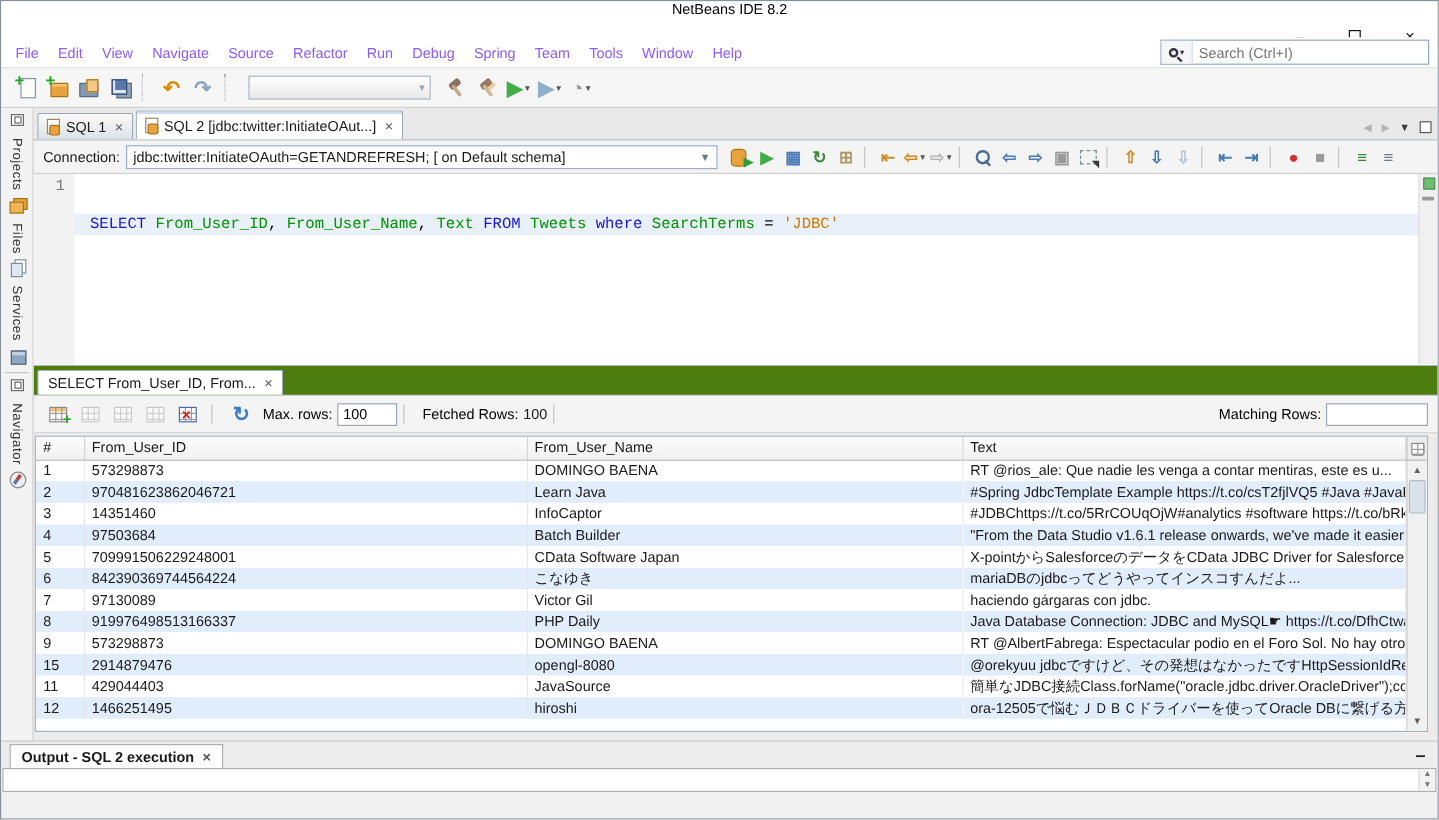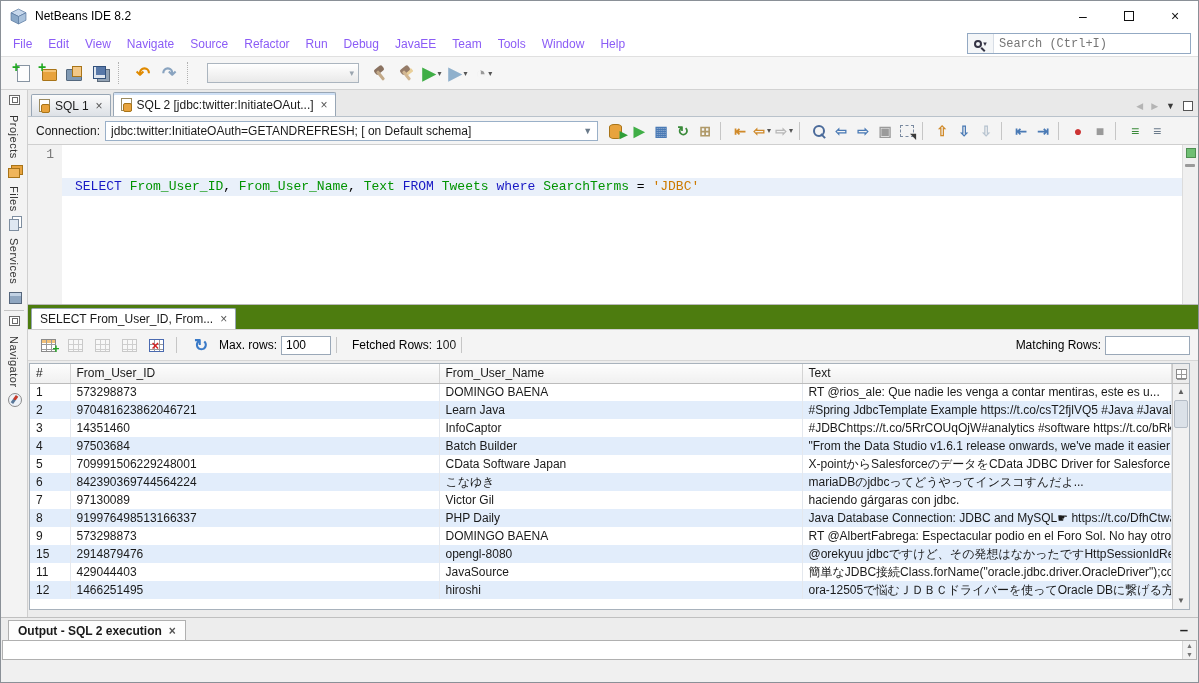--- a/index.html
+++ b/index.html
@@ -1,42 +1,42 @@
 <!DOCTYPE html>
 <html><head>
 <meta charset="utf-8">
 <style>
   * { box-sizing: border-box; margin:0; padding:0; }
   body { background:#ccc; font-family:"Liberation Sans", sans-serif; }
   .window { width:1199px; height:683px; position:relative; background:#f0f0f0;
             border:1px solid #8a9097; font-size:12px; color:#1a1a1a; overflow:hidden; }
 
   
-  .titlebar { height:30px; background:#fff; display:flex; align-items:center; padding-left:9px; }
+  .titlebar { height:30px; background:#fff; display:flex; align-items:center; padding-left:9px;flex-direction:column; }
   .app-icon { width:17px; height:17px; }
   .title-text { margin-left:8px; font-size:12px; color:#000; }
   .win-controls { margin-left:auto; display:flex; height:30px; }
   .win-btn { width:46px; height:30px; display:flex; align-items:center; justify-content:center;
              font-size:14px; color:#111; }
   .win-btn.max span { display:block; width:10px; height:10px; border:1px solid #111; }
 
   
   .menubar { height:26px; background:#fff; display:flex; align-items:center; padding-left:4px;
              border-bottom:1px solid #e0e0e0; position:relative; }
   .menu-item { padding:4px 8px; color:#8b5cf6; }
   .searchbox { position:absolute; right:7px; top:2px; width:224px; height:21px; background:#fff;
                border:1px solid #93a9c3; display:flex; align-items:center; }
   .search-icn { width:26px; display:flex; align-items:center; justify-content:center; gap:1px;
                 border-right:1px solid #d8dee6; height:100%; background:#f4f6f8; }
   .mag { width:8px; height:8px; border:2px solid #334; border-radius:50%; position:relative; }
   .mag::after { content:""; position:absolute; width:2px; height:5px; background:#334;
                 transform:rotate(-45deg); left:6px; top:5px; }
   .search-caret { font-size:7px; color:#334; }
   .searchbox input { border:none; outline:none; flex:1; font-size:12px; color:#000000;
-                     padding:0 5px; background:transparent; font-family:Liberation Mono, monospace; }
+                     padding:0 5px; background:transparent; font-family:Liberation Sans, sans-serif; }
 
   
   .toolbar { height:33px; background:#f6f6f6; border-bottom:1px solid #d2d2d2;
              display:flex; align-items:center; padding-left:8px; }
   .tsep { width:7px; height:22px; border-left:1px dotted #b2b2b2; margin:0 5px; }
   .tbtn { min-width:26px; height:26px; display:flex; align-items:center; justify-content:center;
           position:relative; }
   .tbtn .glyph { font-size:17px; line-height:1; font-weight:bold; }
   .tbtn .caret { font-size:8px; color:#555; margin-left:2px; }
   .toolbar-combo { width:152px; height:20px; border:1px solid #abb5bf; margin:0 8px;
@@ -251,21 +251,21 @@
 
   <div class="menubar" id="menubar">
     <span class="menu-item">File</span>
       <span class="menu-item">Edit</span>
       <span class="menu-item">View</span>
       <span class="menu-item">Navigate</span>
       <span class="menu-item">Source</span>
       <span class="menu-item">Refactor</span>
       <span class="menu-item">Run</span>
       <span class="menu-item">Debug</span>
-      <span class="menu-item">JavaEE</span>
+      <span class="menu-item">Spring</span>
       <span class="menu-item">Team</span>
       <span class="menu-item">Tools</span>
       <span class="menu-item">Window</span>
       <span class="menu-item">Help</span>
       <div class="searchbox">
       <span class="search-icn">
           <span class="mag"></span>
           <span class="search-caret">▾</span>
         </span>
       <input readonly="" placeholder="Search (Ctrl+I)" style="">

